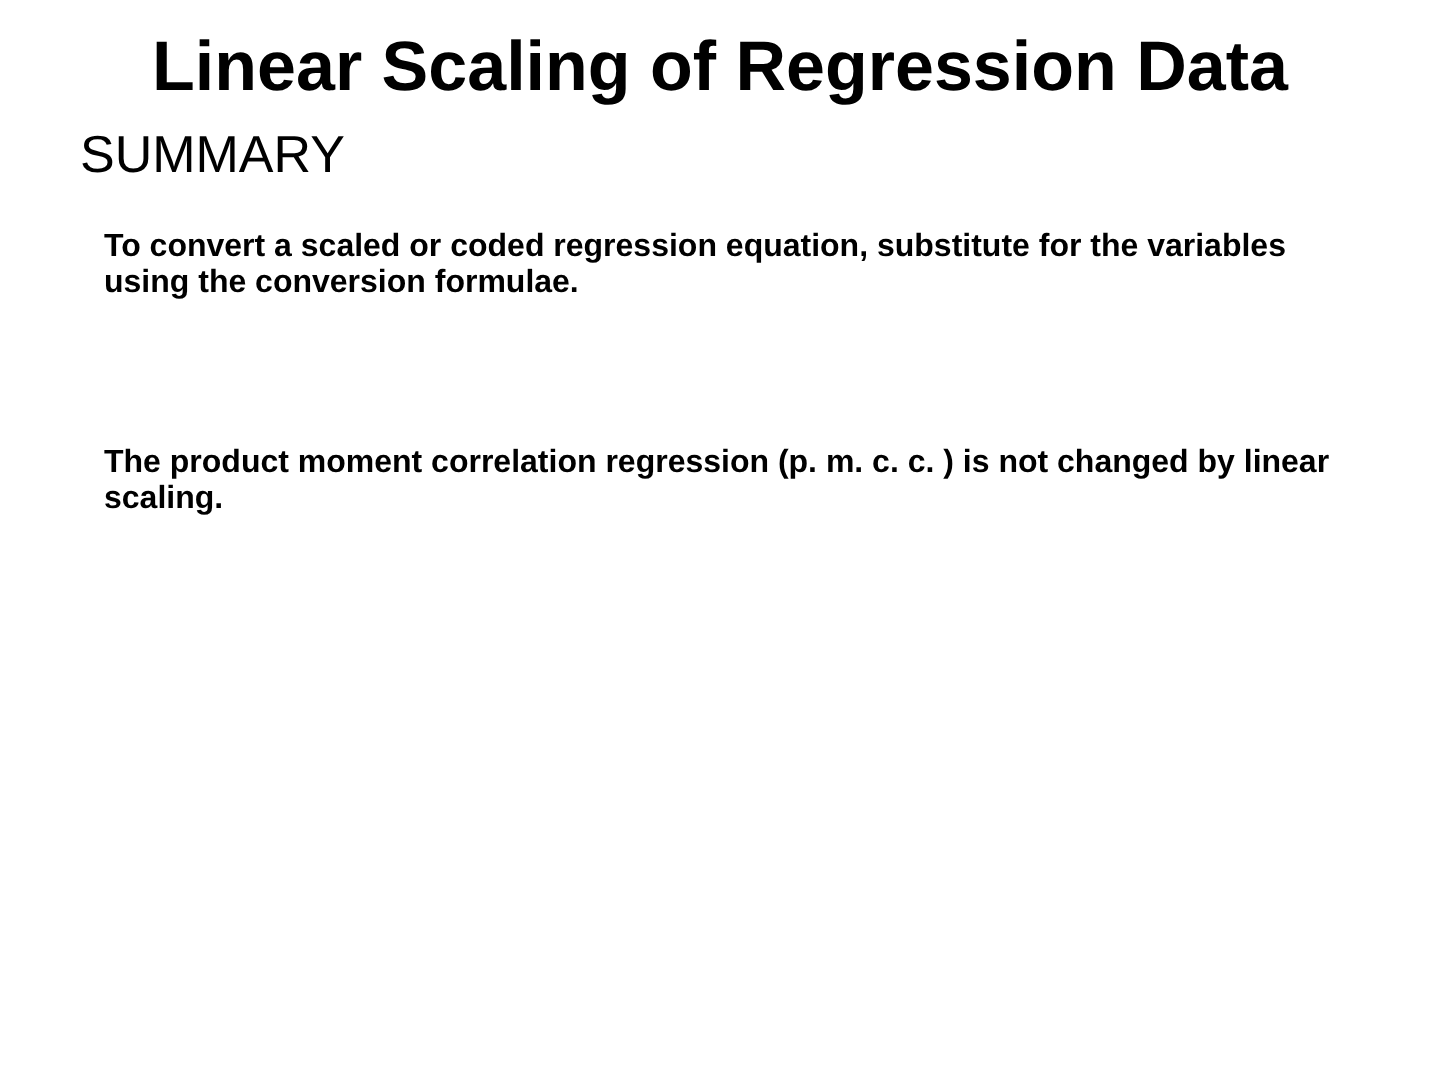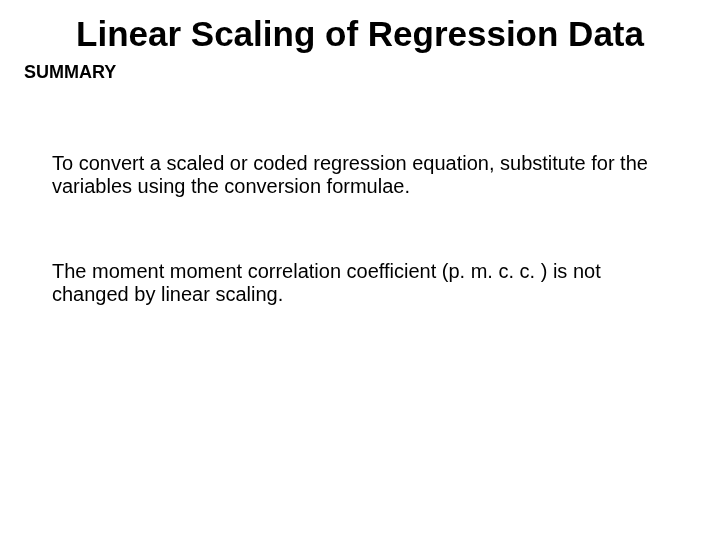--- a/index.html
+++ b/index.html
@@ -23,37 +23,36 @@
     top: 14px;
     left: 0;
     width: 720px;
     text-align: center;
     font-size: 35px;
     font-weight: bold;
   }
   .summary-label {
     position: absolute;
     top: 62px;
-    left: 24px;
-    font-size: 18px;
-    font-weight: bold;
+    left: 40px;
+    font-size: 26px;
+    font-weight: normal;
   }
   .para {
     position: absolute;
     left: 52px;
     width: 620px;
-    font-size: 20px;
+    font-size: 16px;
     line-height: 1.15;
-    font-weight: normal;
-    margin-top: 37px;
+    font-weight: bold;
   }
   .para1 { top: 115px; }
   .para2 { top: 223px; }
 </style>
 </head>
 <body>
 
 <div class="slide">
   <div class="title">Linear Scaling of Regression Data</div>
   <div class="summary-label">SUMMARY</div>
   <div class="para para1">To convert a scaled or coded regression equation, substitute for the variables using the conversion formulae.</div>
-  <div class="para para2">The moment moment correlation coefficient (p. m. c. c. ) is not changed by linear scaling.</div>
+  <div class="para para2">The product moment correlation regression (p. m. c. c. ) is not changed by linear scaling.</div>
 </div>
 
 </body></html>

